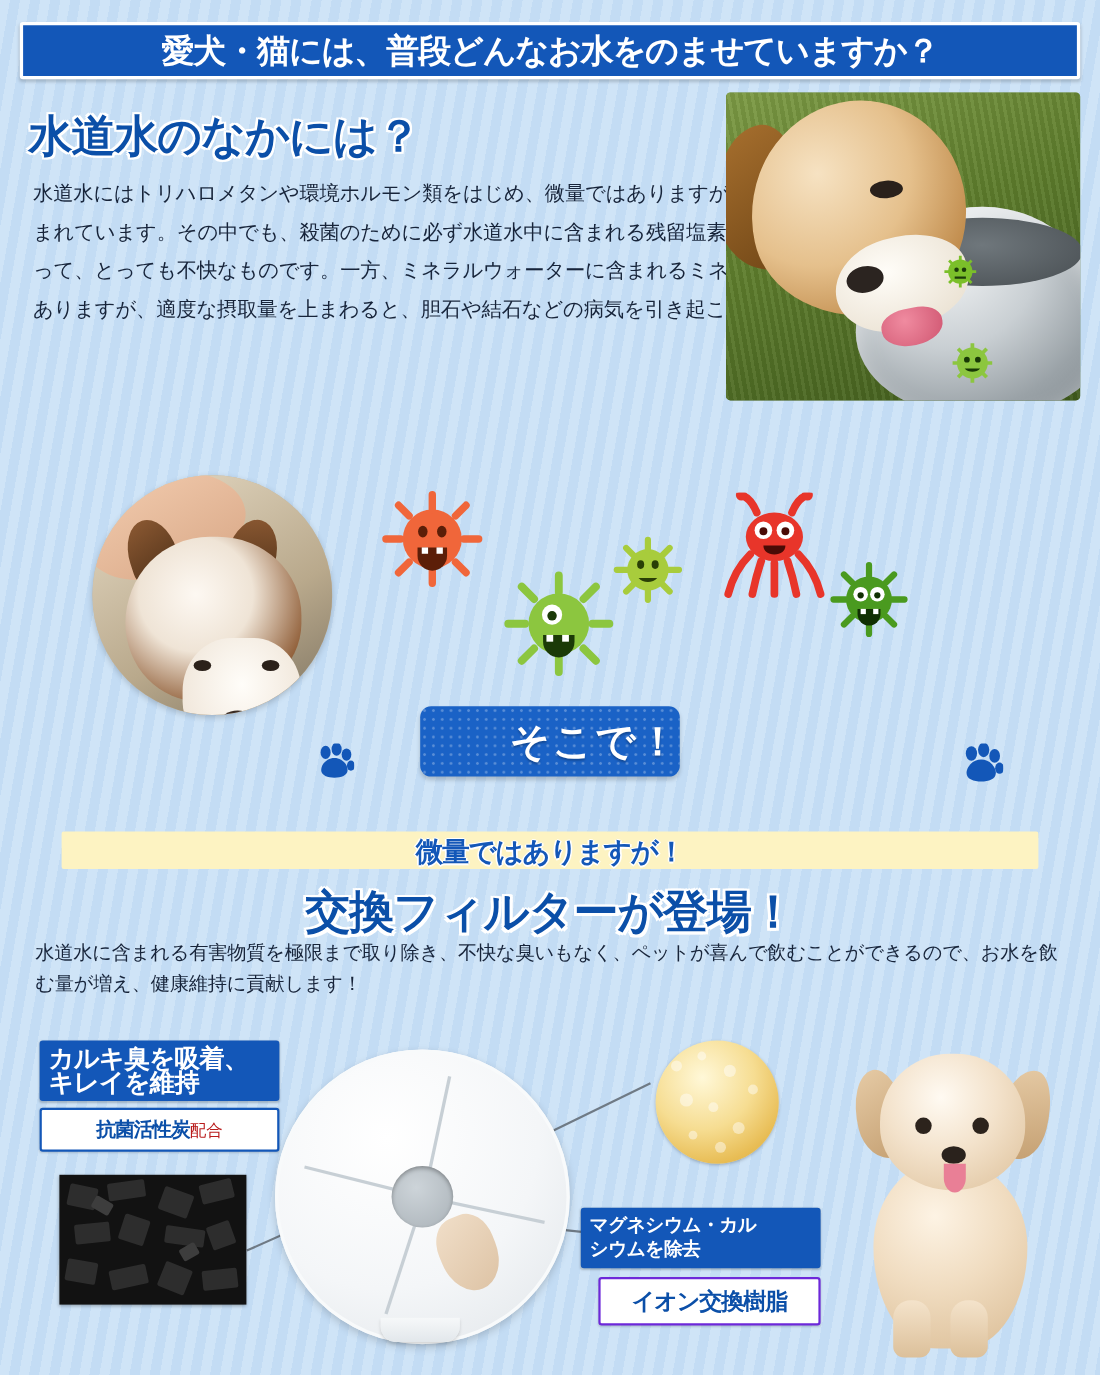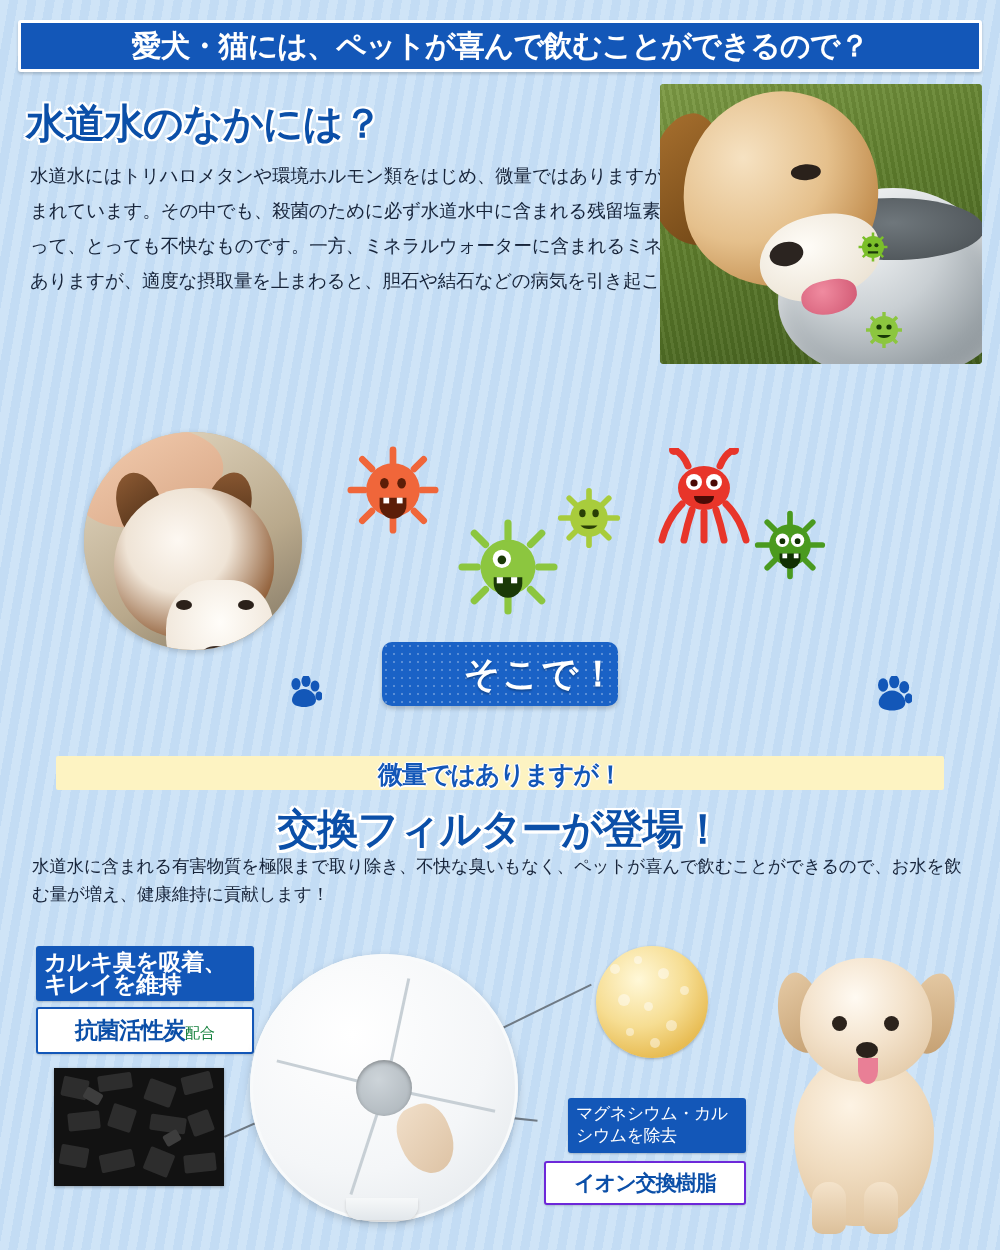--- a/index.html
+++ b/index.html
@@ -201,33 +201,32 @@
     background:#1357b8;color:#fff;border-radius:3px;
     padding:5px 8px 6px;font-size:23px;font-weight:bold;line-height:22px;
     letter-spacing:-0.5px;
     box-shadow:0 1px 2px rgba(0,0,0,.2);
   }
   .callout-l .white{
     margin-top:6px;background:#fff;border:2px solid #1357b8;border-radius:3px;
     padding:6px 8px;text-align:center;white-space:nowrap;
     box-shadow:0 1px 2px rgba(0,0,0,.15);
   }
-  .callout-l .white b{color:#0b4fa8;font-size:23px;letter-spacing:-1px;}
-  .callout-l .white i{color:#15803d;font-size:15px;font-style:normal;}
+  .callout-l .white b{color:#0b4fa8;font-size:18px;letter-spacing:-1px;}
+  .callout-l .white i{color:#b91c1c;font-size:15px;font-style:normal;}
 
   
   .callout-r{
     position:absolute;left:510px;top:162px;width:218px;
   }
   .callout-r .blue{
     background:#1357b8;color:#fff;border-radius:3px;
-    padding:5px 8px 6px;font-size:17px;font-weight:normal;line-height:22px;
+    padding:5px 8px 6px;font-size:17px;font-weight:bold;line-height:22px;
     letter-spacing:-0.5px;
     box-shadow:0 1px 2px rgba(0,0,0,.2);
-    margin-left:40px;
   }
   .callout-r .white{
     margin-top:8px;margin-left:16px;background:#fff;border:2px solid #6d28d9;border-radius:3px;
     padding:6px 8px;text-align:center;white-space:nowrap;
     box-shadow:0 1px 2px rgba(0,0,0,.15);
   }
   .callout-r .white b{color:#0b4fa8;font-size:21px;letter-spacing:-1px;}
 
   
   .carbon{
@@ -310,21 +309,21 @@
   .pup-leg{
     position:absolute;top:240px;width:34px;height:52px;
     background:linear-gradient(#f4e3cb,#dcc09a);border-radius:16px 16px 10px 10px;
   }
   .pup-leg.l{left:52px;} .pup-leg.r{left:104px;}
 </style>
 </head>
 <body>
 
 <div class="header-banner">
-  <span>愛犬・猫には、ペットが喜んで飲むことができるので？</span>
+  <span>愛犬・猫には、普段どんなお水をのませていますか？</span>
 </div>
 
 <div class="h1-tap">水道水のなかには？</div>
 <div class="body1">水道水にはトリハロメタンや環境ホルモン類をはじめ、微量ではありますが、数多くの有害といわれる物質が含まれています。その中でも、殺菌のために必ず水道水中に含まれる残留塩素の匂いは、嗅覚の敏感なペットにとって、とっても不快なものです。一方、ミネラルウォーターに含まれるミネラル分は、生体に必要な栄養素ではありますが、適度な摂取量を上まわると、胆石や結石などの病気を引き起こす可能性が高くなります。</div>
 
 <div class="photo-dog-bowl">
   <div class="pdb-grass"></div>
   <div class="pdb-bowl">
     <div class="pdb-bowl-inner"></div>
   </div>

